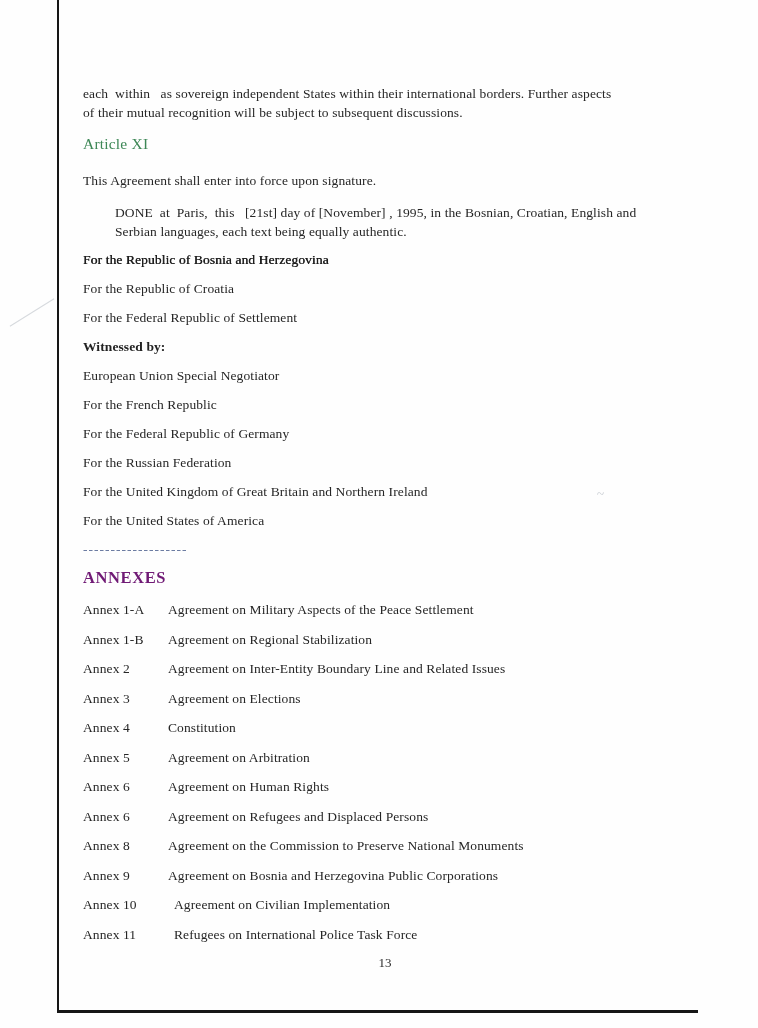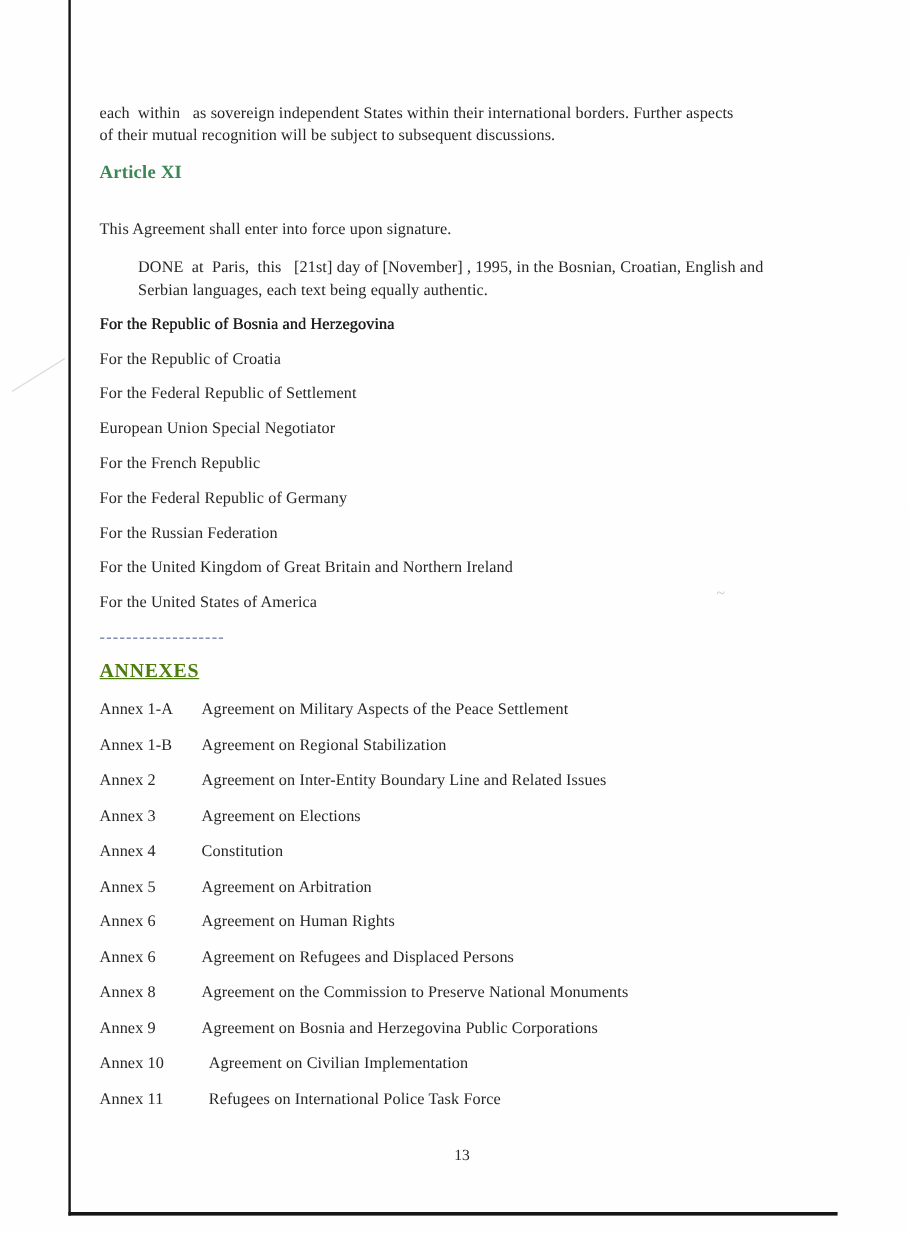--- a/index.html
+++ b/index.html
@@ -64,35 +64,34 @@
   }
   p.pb1 { margin-bottom: 12px; }
   p.pb2 { margin-bottom: 13px; }
   p.pb3 { margin-bottom: 9px; margin-left: 32px; }
   .semibold {
     text-shadow: 0.35px 0 0 currentColor;
     color: #1e1e1e;
   }
   .bold { font-weight: 700; color: #222222; }
   h2.green-heading {
-    margin: 0 0 27px 0;
+    margin: 0 0 17px 0;
     font-size: 15.5px;
     line-height: 20px;
-    font-weight: 700;
+    font-weight: 400;
     color: #3d8756;
     letter-spacing: 0.2px;
   }
   h2.annexes-heading {
     margin: 4px 0 12px 0;
     font-size: 16.5px;
     line-height: 21px;
     font-weight: 700;
-    color: #4d7c0f;
+    color: #701a75;
     letter-spacing: 0.6px;
-    text-decoration: underline;
   }
   .divider-dashes {
     margin: 0 0 8px 0;
     font-size: 13.5px;
     line-height: 19px;
     color: #66779e;
     letter-spacing: 1px;
   }
   .annex-list { margin-top: 0; }
   .annex-row {
@@ -137,20 +136,21 @@
 
     <p class="body pb2">This Agreement shall enter into force upon signature.</p>
 
     <p class="body pb3">DONE  at  Paris,  this   [21st] day of [November] , 1995, in the Bosnian, Croatian, English and
 Serbian languages, each text being equally authentic.</p>
 
     <p class="body semibold">For the Republic of Bosnia and Herzegovina</p>
     <p class="body">For the Republic of Croatia</p>
     <p class="body">For the Federal Republic of Settlement</p>
 
+    <p class="body bold">Witnessed by:</p>
 
     <p class="body">European Union Special Negotiator</p>
     <p class="body">For the French Republic</p>
     <p class="body">For the Federal Republic of Germany</p>
     <p class="body">For the Russian Federation</p>
     <p class="body">For the United Kingdom of Great Britain and Northern Ireland</p>
     <p class="body">For the United States of America</p>
 
     <div class="divider-dashes">-------------------</div>
 

